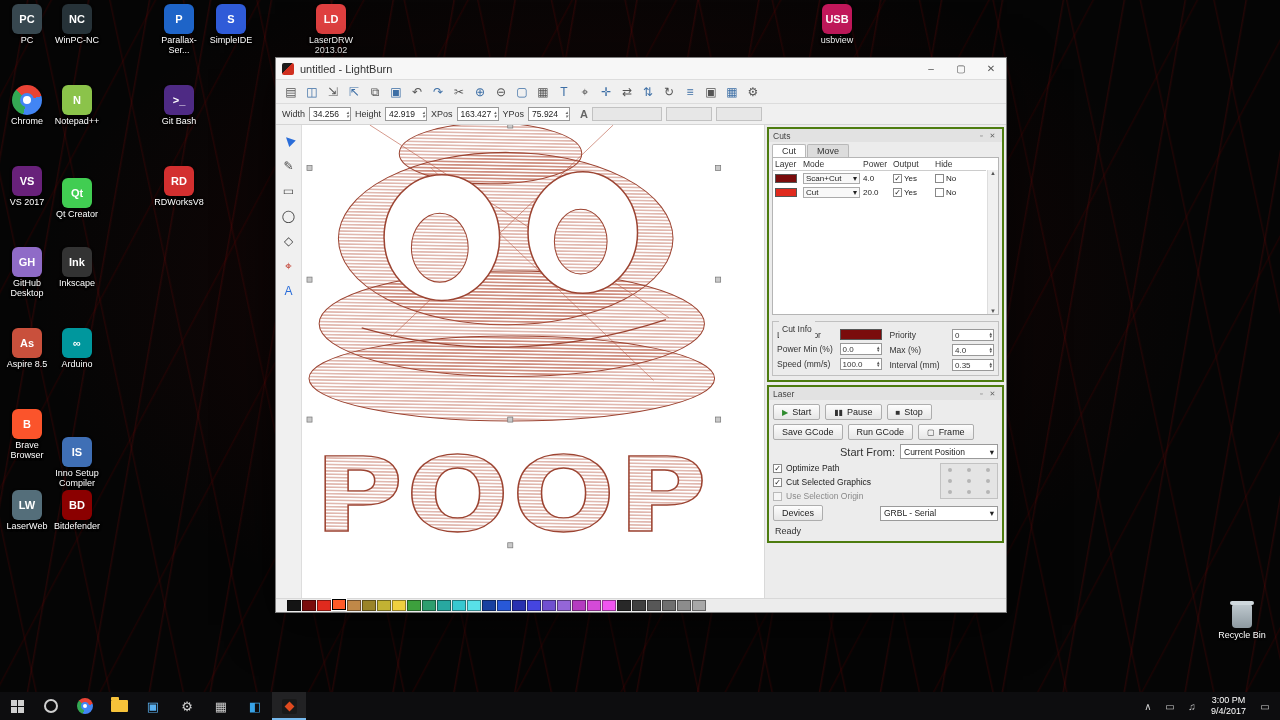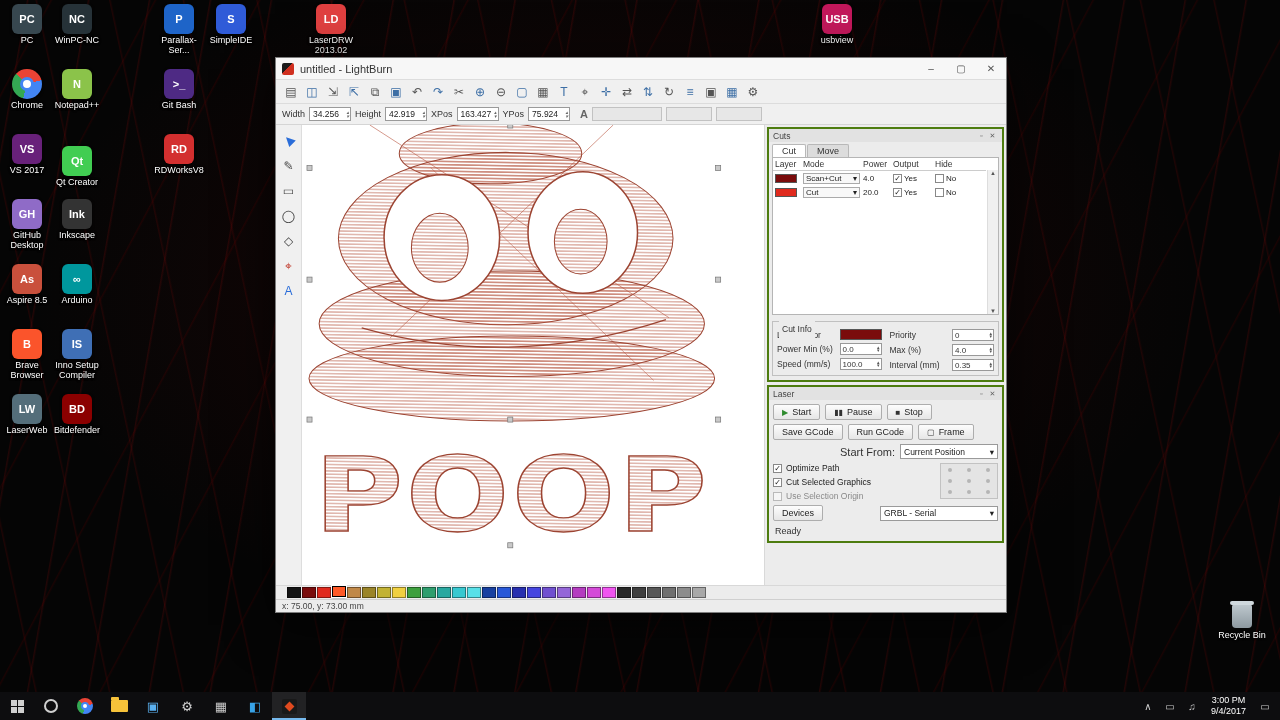--- a/index.html
+++ b/index.html
@@ -10,21 +10,21 @@
   
   .bg { position:absolute; inset:0 0 28px 0;
     background:
       radial-gradient(ellipse at 48% 42%, rgba(150,15,15,.16), transparent 62%),
       repeating-linear-gradient(100deg, transparent 0 26px, rgba(140,10,10,.22) 27px, transparent 29px, transparent 60px),
       repeating-linear-gradient(78deg, transparent 0 34px, rgba(95,5,5,.28) 35px, transparent 37px, transparent 72px),
       repeating-linear-gradient(118deg, transparent 0 44px, rgba(60,0,0,.38) 45px, transparent 47px, transparent 92px),
       #050505; }
 
   
-  .dcol { position:absolute; top:4px; display:flex; flex-direction:column; gap:3px; }
+  .dcol { position:absolute; top:4px; display:flex; flex-direction:column; gap:19px; }
   #dg0{left:2px} #dg1{left:52px} #dg2{left:154px} #dg3{left:206px} #dg4{left:306px} #dg5{left:812px}
   .dicon { width:50px; height:62px; display:flex; flex-direction:column; align-items:center; cursor:pointer; }
   .dicon .ic { width:30px; height:30px; border-radius:6px; display:flex; align-items:center; justify-content:center;
     color:#fff; font-size:11px; font-weight:bold; box-shadow:0 1px 3px rgba(0,0,0,.9); flex:none; }
   .dicon .ic.chrome { border-radius:50%; position:relative;
     background:conic-gradient(from -45deg, #ea4335 0 120deg, #4285f4 120deg 240deg, #34a853 240deg 360deg); }
   .dicon .ic.chrome::after { content:""; position:absolute; inset:8px; background:#fff; border:3px solid #4285f4; border-radius:50%; }
   .dicon .lb { margin-top:2px; font-size:9px; color:#fff; text-align:center; line-height:1.1;
     text-shadow:0 1px 2px #000, 0 0 3px #000; max-width:50px; }
 
@@ -190,21 +190,21 @@
       </div>
       <div class="dicon">
         <div class="ic" style="background: rgb(51, 51, 51);">Ink</div>
         <div class="lb">Inkscape</div>
       </div>
       <div class="dicon">
         <div class="ic" style="background: rgb(0, 151, 157);">∞</div>
         <div class="lb">Arduino</div>
       </div>
       <div class="dicon">
-        <div class="ic" style="background: rgb(63, 111, 181);">IS</div>
+        <div class="ic" style="background: rgb(63, 111, 181); margin-top: 28px;">IS</div>
         <div class="lb">Inno Setup Compiler</div>
       </div>
       <div class="dicon">
         <div class="ic" style="background: rgb(139, 0, 0);">BD</div>
         <div class="lb">Bitdefender</div>
       </div>
     </div>
   <div class="dcol" id="dg2">
       <div class="dicon">
         <div class="ic" style="background: rgb(30, 100, 200);">P</div>
@@ -622,23 +622,20 @@
         <div class="sw" style="background: rgb(180, 60, 192);"></div>
         <div class="sw" style="background: rgb(212, 74, 216);"></div>
         <div class="sw" style="background: rgb(240, 85, 240);"></div>
         <div class="sw" style="background: rgb(40, 40, 40);"></div>
         <div class="sw" style="background: rgb(63, 63, 63);"></div>
         <div class="sw" style="background: rgb(87, 87, 87);"></div>
         <div class="sw" style="background: rgb(111, 111, 111);"></div>
         <div class="sw" style="background: rgb(140, 140, 140);"></div>
         <div class="sw" style="background: rgb(168, 168, 168);"></div>
       </div>
-    <div class="statusbar">
-      <span>x: 75.00, y: 73.00 mm</span>
-    </div>
   </div>
 
   <div class="taskbar">
     <div class="tb-ic">
       <span class="winlogo">
           <i></i>
           <i></i>
           <i></i>
           <i></i>
         </span>

